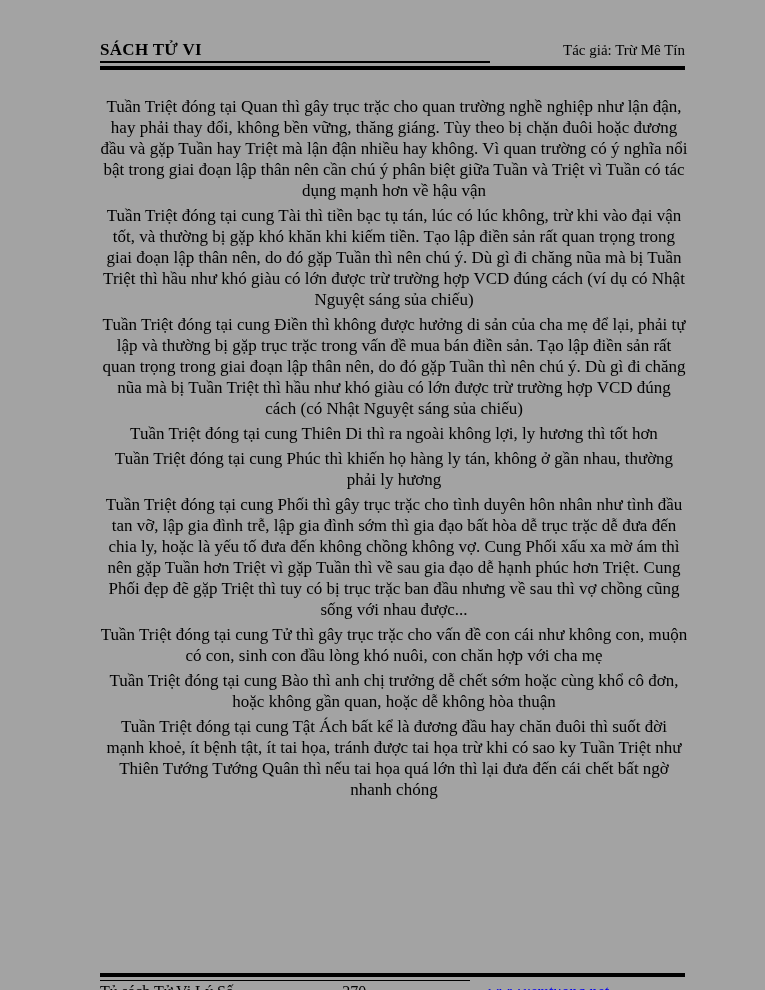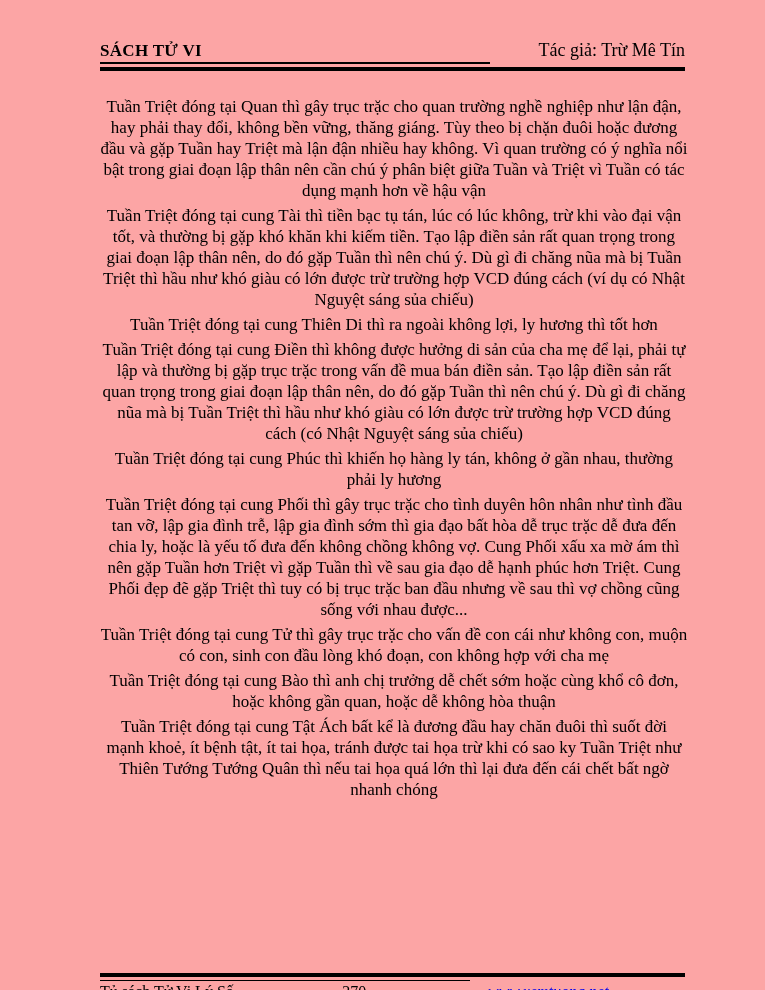--- a/index.html
+++ b/index.html
@@ -4,21 +4,21 @@
 <style>
   html, body {
     margin: 0;
     padding: 0;
     background: #ffffff;
   }
   .page {
     position: relative;
     width: 765px;
     height: 990px;
-    background: #fca5a5;
+    background: #a3a3a3;
     font-family: "Liberation Serif", "DejaVu Serif", serif;
     color: #000000;
     overflow: hidden;
   }
 
   
   .header {
     position: absolute;
     left: 100px;
     top: 40px;
@@ -33,21 +33,21 @@
     width: 390px;
     border-bottom: 2px solid #000;
     padding-bottom: 1px;
   }
   .book-title {
     font-weight: bold;
     font-size: 17px;
     letter-spacing: 0.3px;
   }
   .author {
-    font-size: 18px;
+    font-size: 15px;
     white-space: nowrap;
   }
   .header-rule {
     margin-top: 3px;
     height: 0;
     border-top: 4px solid #000;
   }
 
   
   .body-text {
@@ -110,25 +110,25 @@
         <span class="book-title">SÁCH TỬ VI</span>
       </span>
       <span class="author">Tác giả: Trừ Mê Tín</span>
     </div>
     <div class="header-rule"></div>
   </div>
 
   <div class="body-text">
     <p>Tuần Triệt đóng tại Quan thì gây trục trặc cho quan trường nghề nghiệp như lận đận, hay phải thay đổi, không bền vững, thăng giáng. Tùy theo bị chặn đuôi hoặc đương đầu và gặp Tuần hay Triệt mà lận đận nhiều hay không. Vì quan trường có ý nghĩa nổi bật trong giai đoạn lập thân nên cần chú ý phân biệt giữa Tuần và Triệt vì Tuần có tác dụng mạnh hơn về hậu vận</p>
     <p>Tuần Triệt đóng tại cung Tài thì tiền bạc tụ tán, lúc có lúc không, trừ khi vào đại vận tốt, và thường bị gặp khó khăn khi kiếm tiền. Tạo lập điền sản rất quan trọng trong giai đoạn lập thân nên, do đó gặp Tuần thì nên chú ý. Dù gì đi chăng nũa mà bị Tuần Triệt thì hầu như khó giàu có lớn được trừ trường hợp VCD đúng cách (ví dụ có Nhật Nguyệt sáng sủa chiếu)</p>
+    <p>Tuần Triệt đóng tại cung Điền thì không được hưởng di sản của cha mẹ để lại, phải tự lập và thường bị gặp trục trặc trong vấn đề mua bán điền sản. Tạo lập điền sản rất quan trọng trong giai đoạn lập thân nên, do đó gặp Tuần thì nên chú ý. Dù gì đi chăng nũa mà bị Tuần Triệt thì hầu như khó giàu có lớn được trừ trường hợp VCD đúng cách (có Nhật Nguyệt sáng sủa chiếu)</p>
     <p>Tuần Triệt đóng tại cung Thiên Di thì ra ngoài không lợi, ly hương thì tốt hơn</p>
-    <p>Tuần Triệt đóng tại cung Điền thì không được hưởng di sản của cha mẹ để lại, phải tự lập và thường bị gặp trục trặc trong vấn đề mua bán điền sản. Tạo lập điền sản rất quan trọng trong giai đoạn lập thân nên, do đó gặp Tuần thì nên chú ý. Dù gì đi chăng nũa mà bị Tuần Triệt thì hầu như khó giàu có lớn được trừ trường hợp VCD đúng cách (có Nhật Nguyệt sáng sủa chiếu)</p>
     <p>Tuần Triệt đóng tại cung Phúc thì khiến họ hàng ly tán, không ở gần nhau, thường phải ly hương</p>
     <p>Tuần Triệt đóng tại cung Phối thì gây trục trặc cho tình duyên hôn nhân như tình đầu tan vỡ, lập gia đình trễ, lập gia đình sớm thì gia đạo bất hòa dễ trục trặc dễ đưa đến chia ly, hoặc là yếu tố đưa đến không chồng không vợ. Cung Phối xấu xa mờ ám thì nên gặp Tuần hơn Triệt vì gặp Tuần thì về sau gia đạo dễ hạnh phúc hơn Triệt. Cung Phối đẹp đẽ gặp Triệt thì tuy có bị trục trặc ban đầu nhưng về sau thì vợ chồng cũng sống với nhau được...</p>
-    <p>Tuần Triệt đóng tại cung Tử thì gây trục trặc cho vấn đề con cái như không con, muộn có con, sinh con đầu lòng khó đoạn, con không hợp với cha mẹ</p>
+    <p>Tuần Triệt đóng tại cung Tử thì gây trục trặc cho vấn đề con cái như không con, muộn có con, sinh con đầu lòng khó nuôi, con chăn hợp với cha mẹ</p>
     <p>Tuần Triệt đóng tại cung Bào thì anh chị trưởng dễ chết sớm hoặc cùng khổ cô đơn, hoặc không gần quan, hoặc dễ không hòa thuận</p>
     <p>Tuần Triệt đóng tại cung Tật Ách bất kể là đương đầu hay chăn đuôi thì suốt đời mạnh khoẻ, ít bệnh tật, ít tai họa, tránh được tai họa trừ khi có sao ky Tuần Triệt như Thiên Tướng Tướng Quân thì nếu tai họa quá lớn thì lại đưa đến cái chết bất ngờ nhanh chóng</p>
   </div>
 
   <div class="footer">
     <div class="footer-rule"></div>
     <div class="footer-row">
       <div class="footer-overline"></div>
       <span class="footer-series">Tủ sách Tử Vi Lý Số</span>
       <span class="footer-page">- 270 -</span>

